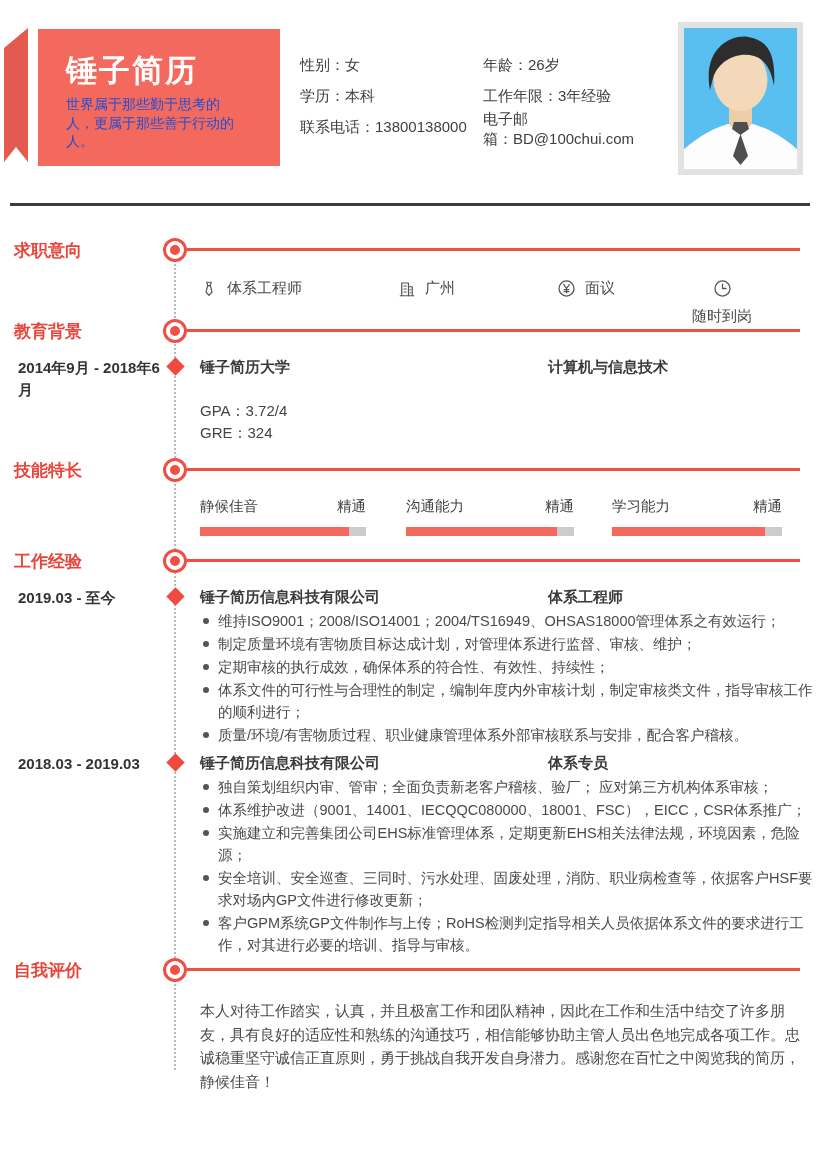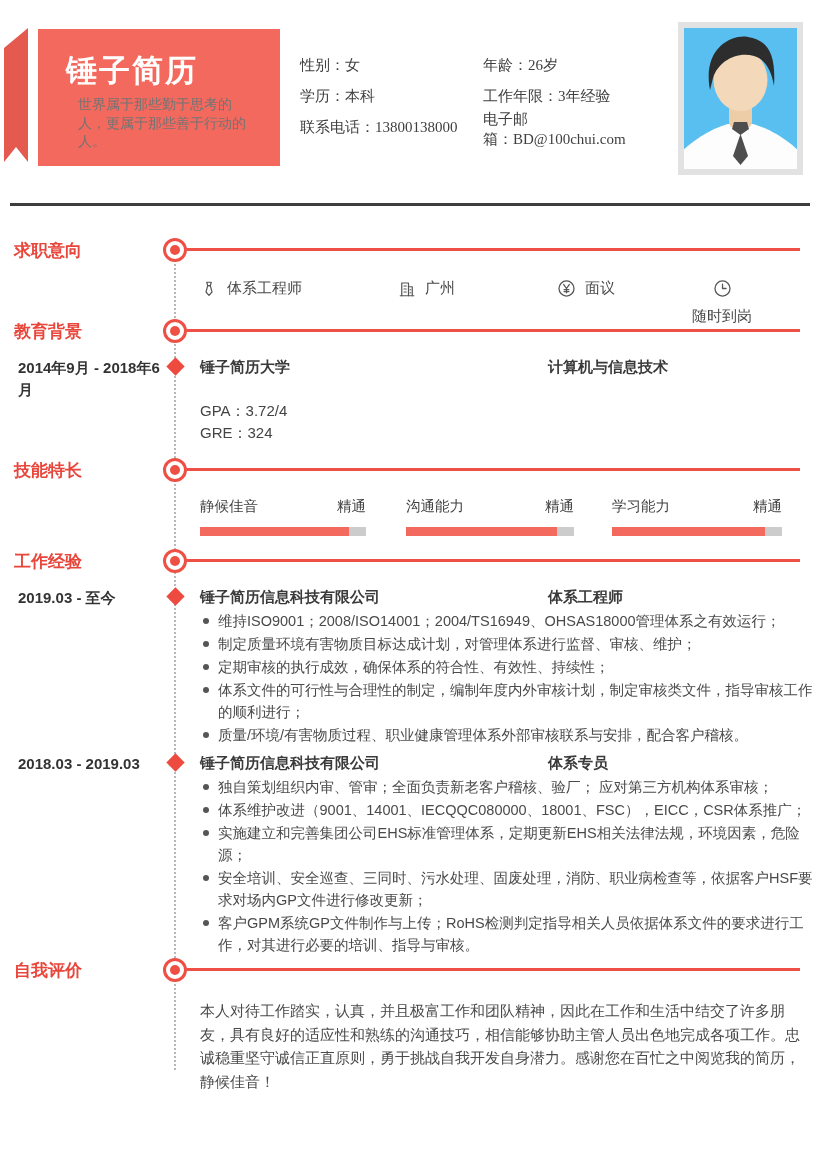--- a/index.html
+++ b/index.html
@@ -3,22 +3,22 @@
 <meta charset="utf-8">
 <style>
   html,body{margin:0;padding:0;background:#ffffff;}
   .page{
     position:relative;width:820px;height:1160px;background:#ffffff;overflow:hidden;
     font-family:"Liberation Sans","DejaVu Sans",sans-serif;color:#3d3d3d;
   }
   .abs{position:absolute;}
   
   .ribbon-title{position:absolute;left:66px;top:50px;font-size:31px;font-weight:700;color:#ffffff;letter-spacing:2px;}
-  .ribbon-sub{position:absolute;left:66px;top:95px;width:176px;font-size:14px;line-height:18.5px;color:#737373;margin-left:12px;}
-  .pf{position:absolute;font-size:15px;color:#3f3f3f;line-height:20px;white-space:nowrap;font-family:Liberation Serif, serif;}
+  .ribbon-sub{position:absolute;left:66px;top:95px;width:176px;font-size:14px;line-height:18.5px;color:#1d4ed8;}
+  .pf{position:absolute;font-size:15px;color:#3f3f3f;line-height:20px;white-space:nowrap;}
   .avatar-frame{position:absolute;left:678px;top:22px;width:125px;height:153px;border:6px solid #e2e2e2;box-sizing:border-box;background:#58bff0;}
   .divider{position:absolute;left:10px;top:203px;width:800px;height:3px;background:#3d3d3d;}
   
   .timeline{position:absolute;left:174px;top:252px;height:818px;width:0;border-left:2px dotted #b8b8b8;}
   .sec-title{position:absolute;left:14px;font-size:17px;font-weight:700;color:#e8463b;white-space:nowrap;}
   .sec-dot{position:absolute;left:163px;width:24px;height:24px;border:3px solid #ef5045;border-radius:50%;background:#ffffff;box-sizing:border-box;}
   .sec-dot span{position:absolute;left:4px;top:4px;width:10px;height:10px;border-radius:50%;background:#ef5045;}
   .sec-line{position:absolute;left:187px;width:613px;height:3px;background:#ef5045;}
   .diamond{position:absolute;width:13px;height:13px;background:#ee4b40;transform:rotate(45deg);}
   .period{position:absolute;left:18px;width:152px;font-size:15px;font-weight:700;color:#333333;line-height:22px;}

